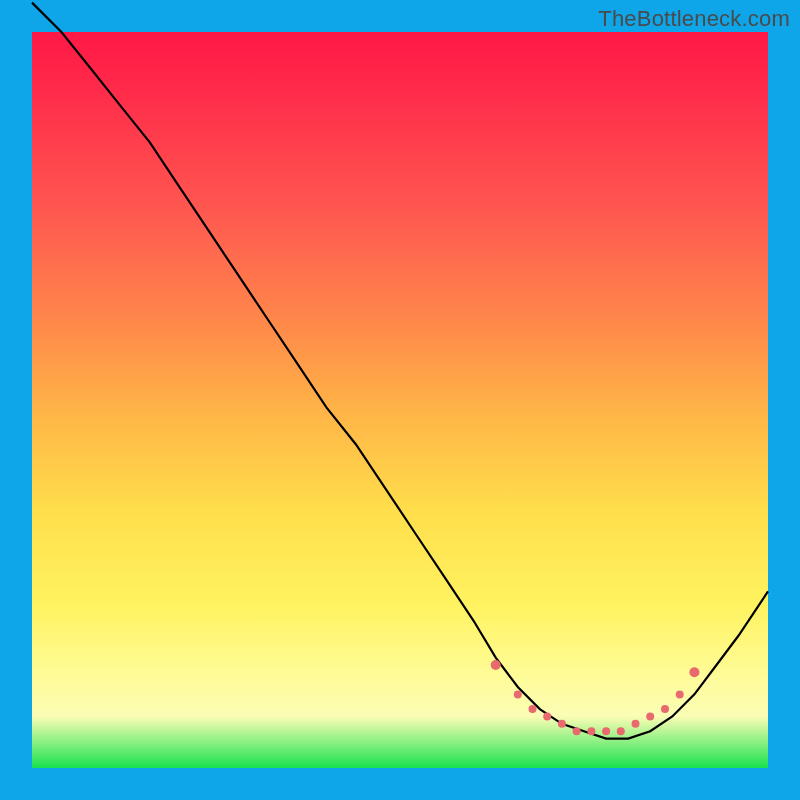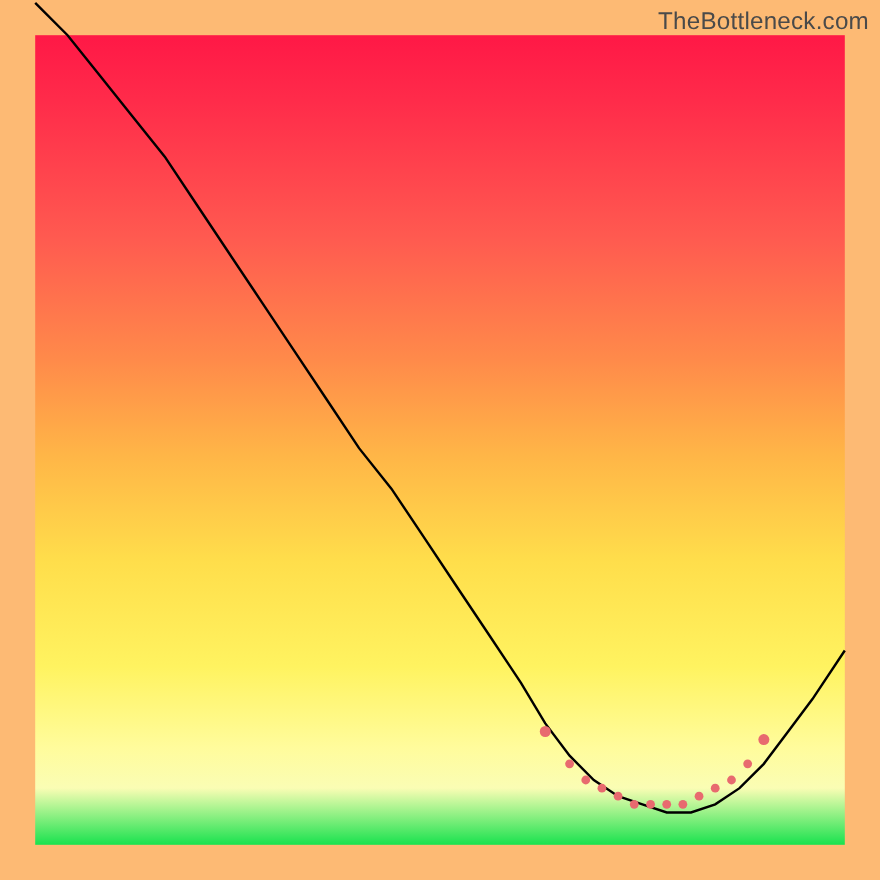--- a/index.html
+++ b/index.html
@@ -8,21 +8,21 @@
     width: 800px;
     height: 800px;
     background: #000;
     font-family: Arial, Helvetica, sans-serif;
   }
   .frame {
     position: absolute;
     left: 0; top: 0;
     width: 800px;
     height: 800px;
-    background: #fdba74;
+    background: #0ea5e9;
   }
   .plot {
     position: absolute;
     left: 32px;
     top: 32px;
     width: 736px;
     height: 736px;
     
     background: linear-gradient(to bottom,
       #ff1846 0%,

